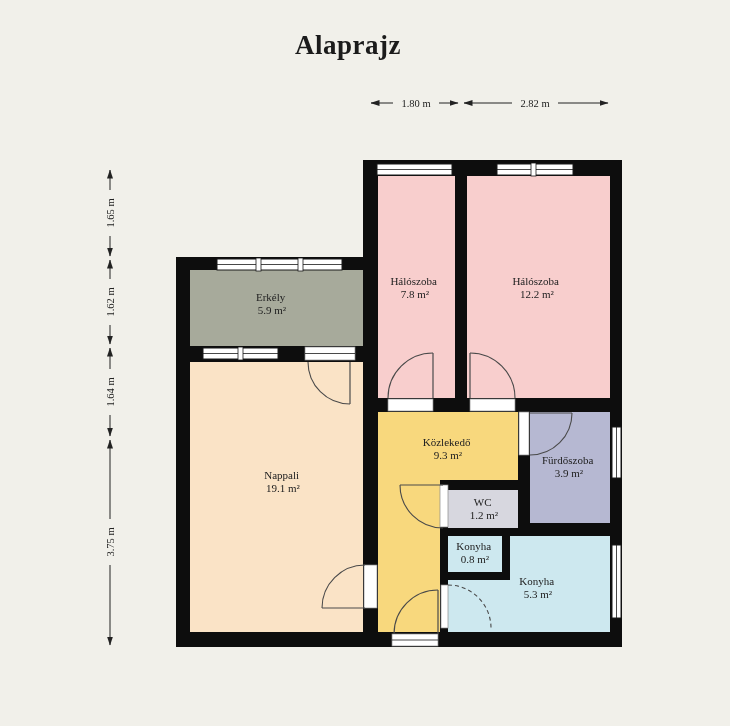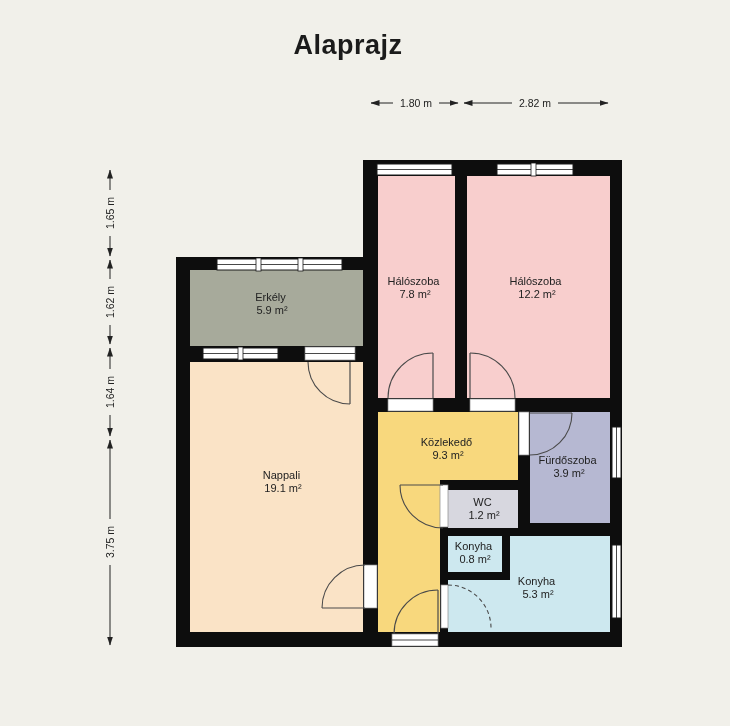--- a/index.html
+++ b/index.html
@@ -2,21 +2,21 @@
 <html><head>
 <meta charset="utf-8">
 <style>
   html,body{margin:0;padding:0;}
   body{
     width:730px;height:726px;
     background:#f1f0ea;
     font-family:"Liberation Sans", sans-serif;
     overflow:hidden;
   }
-  .stage{position:relative;width:730px;height:726px;}
+  .stage{position:relative;width:730px;height:726px;font-family:Liberation Serif, serif;}
   h1.plan-title{
     position:absolute;top:30px;left:0;right:34px;
     margin:0;text-align:center;
     font-size:27px;font-weight:600;color:#1b1b1b;
     letter-spacing:0.5px;
   }
   svg.plan{position:absolute;top:0;left:0;}
   .wall{fill:#0d0d0d;stroke:none;}
   .win{fill:#ffffff;stroke:#1a1a1a;stroke-width:1;}
   .winline{stroke:#1a1a1a;stroke-width:0.8;}

